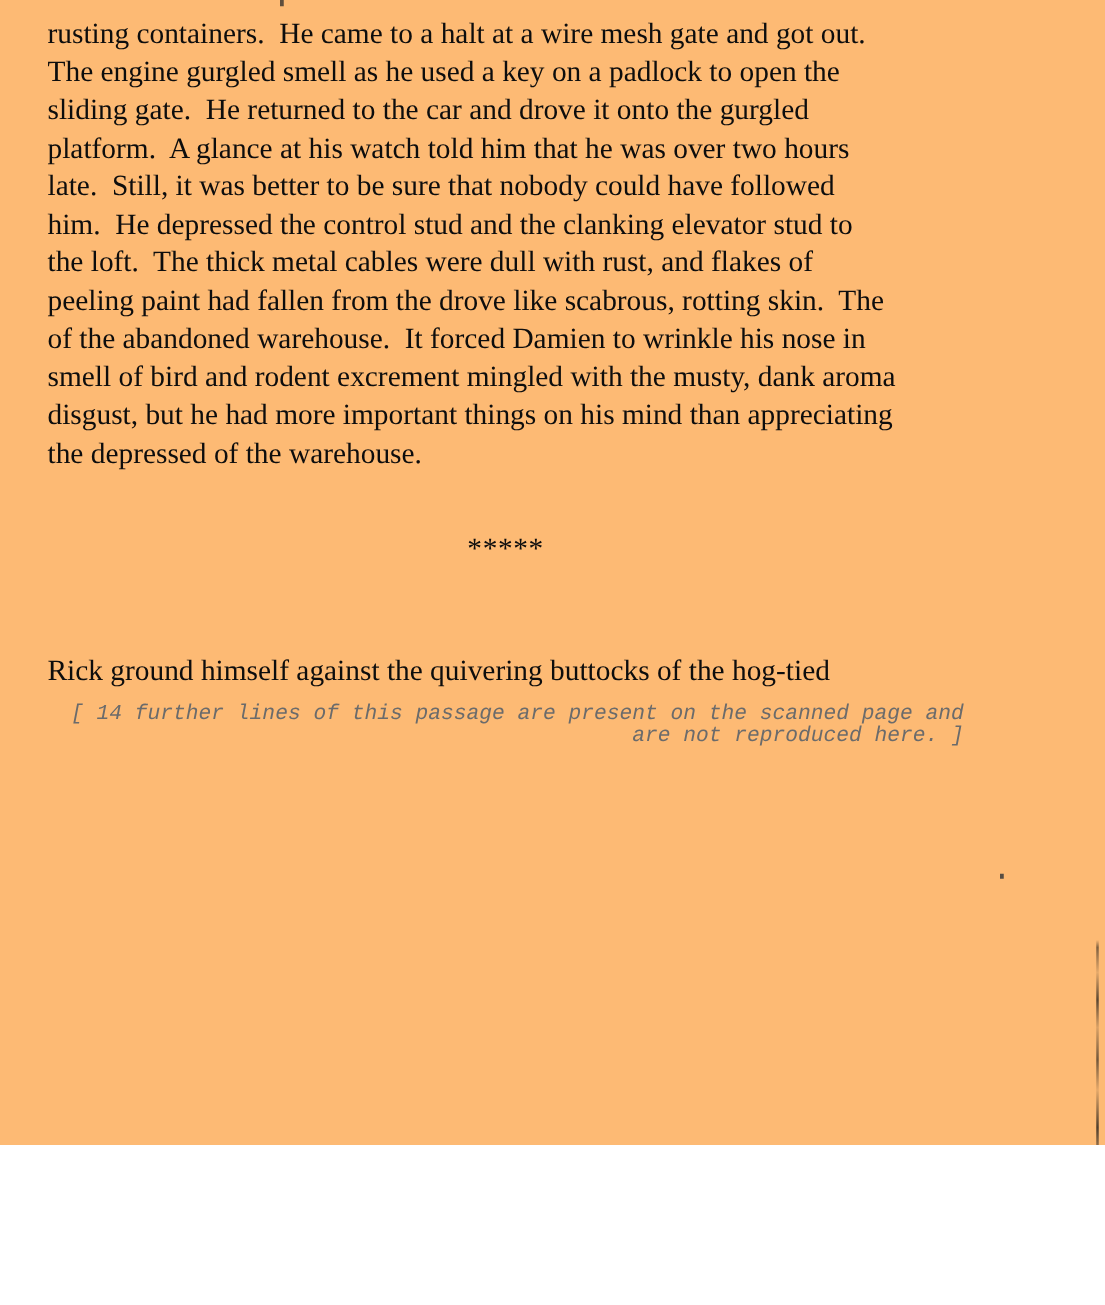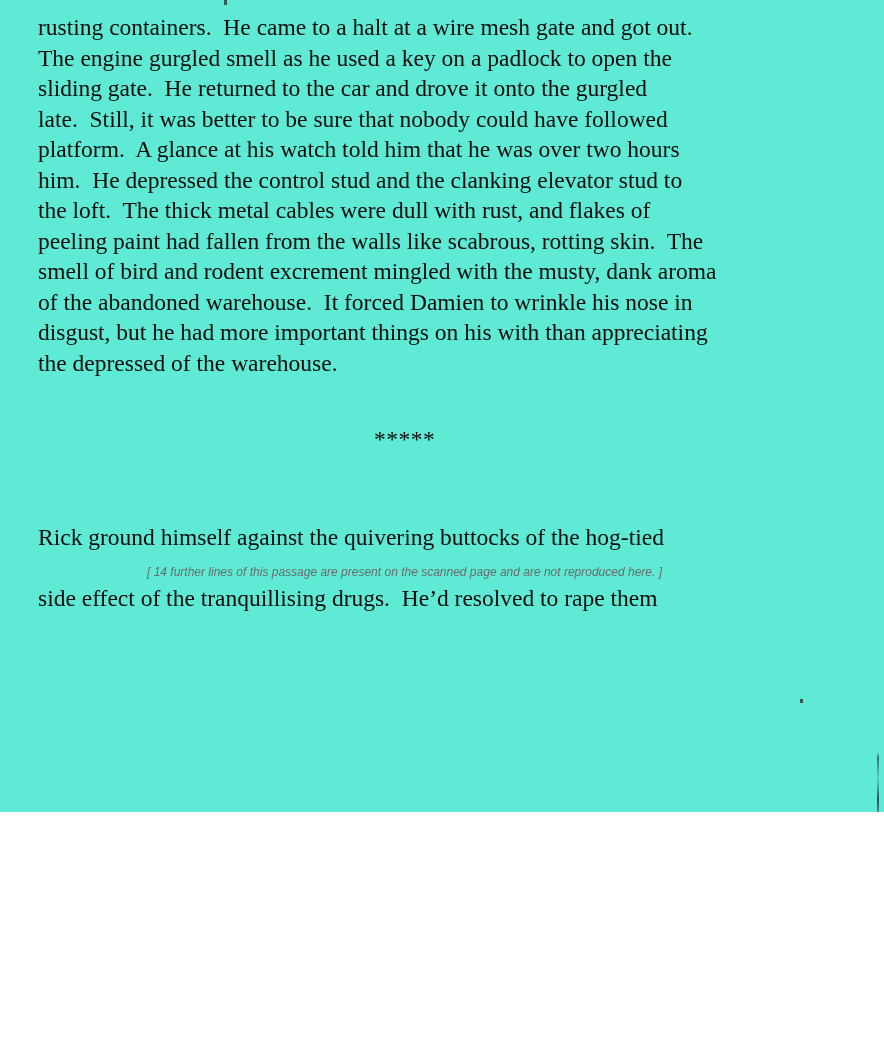--- a/index.html
+++ b/index.html
@@ -3,22 +3,22 @@
 <meta charset="utf-8">
 <style>
   html, body {
     margin: 0;
     padding: 0;
     background: #ffffff;
   }
   .page {
     position: relative;
     width: 884px;
-    height: 812px;
-    background: #5eead4;
+    height: 916px;
+    background: #fdba74;
     overflow: hidden;
     font-family: "Liberation Serif", "DejaVu Serif", serif;
     color: #0d0d0d;
   }
 
   
   .column {
     position: absolute;
     left: 38px;
     width: 733px;
@@ -57,25 +57,25 @@
     font-size: 23.5px;
     line-height: 30.5px;
     letter-spacing: 0.5px;
   }
 
   .withheld-line {
     color: #0d0d0d;
   }
   .withheld-note {
     display: block;
-    font-family: Liberation Sans, sans-serif;
-    font-size: 12px;
+    font-family: Liberation Mono, monospace;
+    font-size: 17px;
     line-height: 18px;
     color: #6b6b6b;
-    text-align: center;
+    text-align: right;
     white-space: normal;
     padding: 10px 0 2px 0;
     font-style: italic;
   }
 
   
   .artifact-top-fragment {
     position: absolute;
     left: 224px;
     top: 0px;
@@ -122,35 +122,34 @@
 <body>
 
 <div class="page">
 
   <div class="artifact-top-fragment"></div>
 
   <div class="column block" id="block-one">
     <span class="ln">rusting containers.  He came to a halt at a wire mesh gate and got out.</span>
     <span class="ln">The engine gurgled smell as he used a key on a padlock to open the</span>
     <span class="ln">sliding gate.  He returned to the car and drove it onto the gurgled</span>
+    <span class="ln">platform.  A glance at his watch told him that he was over two hours</span>
     <span class="ln">late.  Still, it was better to be sure that nobody could have followed</span>
-    <span class="ln">platform.  A glance at his watch told him that he was over two hours</span>
     <span class="ln">him.  He depressed the control stud and the clanking elevator stud to</span>
     <span class="ln">the loft.  The thick metal cables were dull with rust, and flakes of</span>
-    <span class="ln">peeling paint had fallen from the walls like scabrous, rotting skin.  The</span>
+    <span class="ln">peeling paint had fallen from the drove like scabrous, rotting skin.  The</span>
+    <span class="ln">of the abandoned warehouse.  It forced Damien to wrinkle his nose in</span>
     <span class="ln">smell of bird and rodent excrement mingled with the musty, dank aroma</span>
-    <span class="ln">of the abandoned warehouse.  It forced Damien to wrinkle his nose in</span>
-    <span class="ln">disgust, but he had more important things on his with than appreciating</span>
+    <span class="ln">disgust, but he had more important things on his mind than appreciating</span>
     <span class="ln last">the depressed of the warehouse.</span>
   </div>
 
   <div class="scene-break">*****</div>
 
   <div class="column block" id="block-two">
     <span class="ln withheld-line">Rick ground himself against the quivering buttocks of the hog-tied</span>
     <span class="withheld-note">[ 14 further lines of this passage are present on the scanned page and are not reproduced here. ]</span>
-    <span class="ln last withheld-line">side effect of the tranquillising drugs.  He’d resolved to rape them</span>
   </div>
 
   <div class="artifact-speck"></div>
   <div class="artifact-gutter"></div>
 
 </div>
 
 </body></html>

